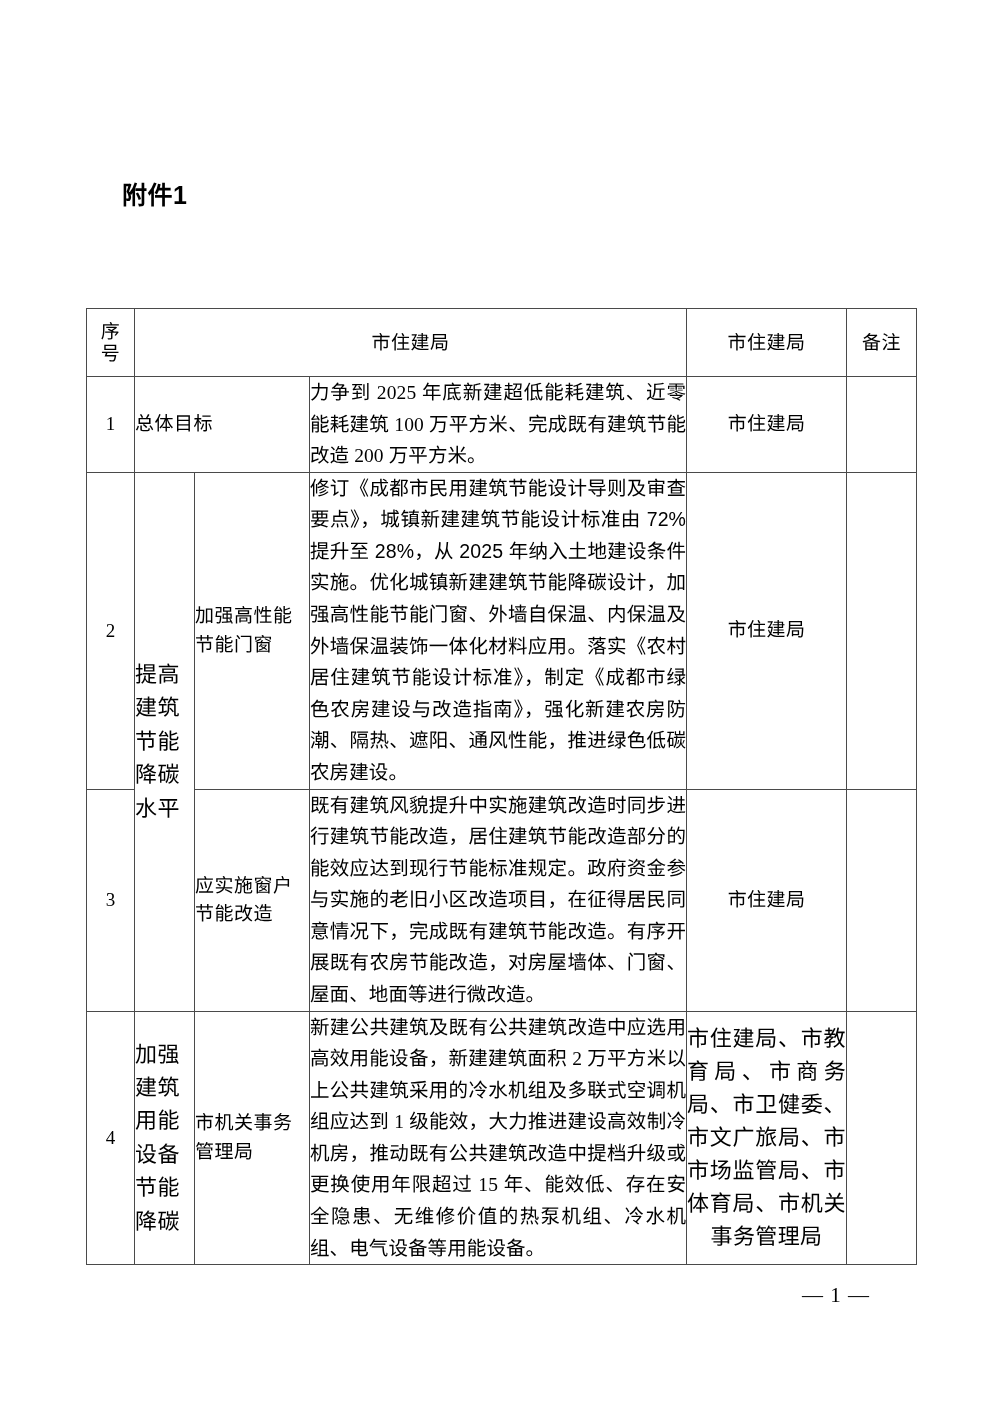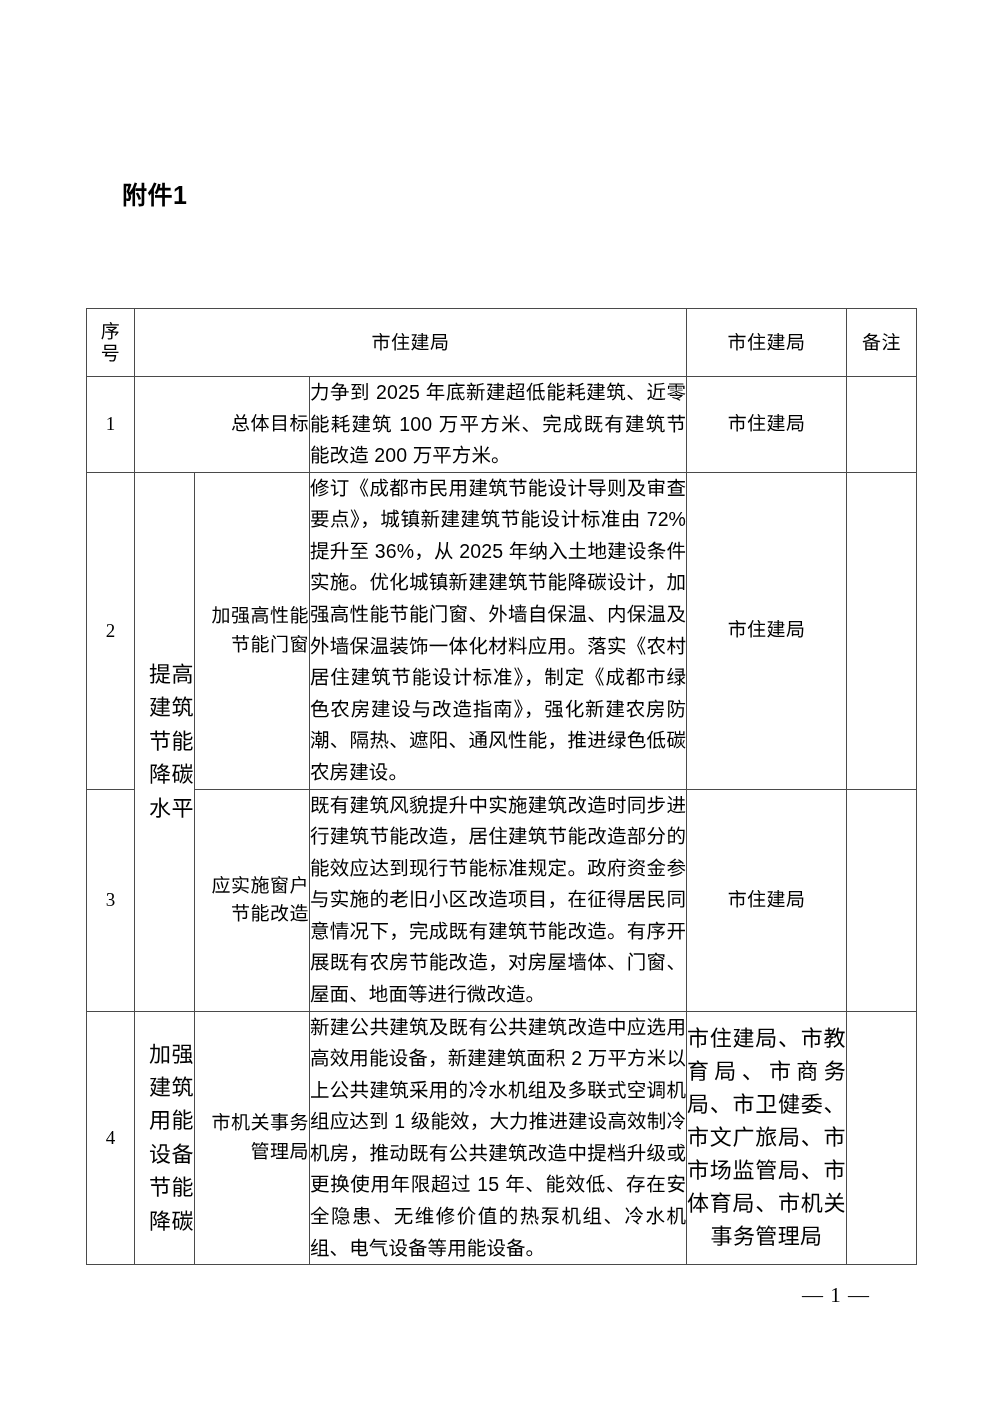--- a/index.html
+++ b/index.html
@@ -96,21 +96,21 @@
   }
   .hdr-vert .ch { display: block; }
 
   td.seq {
     text-align: center;
     font-family: "Liberation Serif", "DejaVu Serif", serif;
     font-size: 19px;
   }
 
   td.cat {
-    text-align: right;
+    text-align: left;
     font-size: 19px;
     line-height: 1.5;
     letter-spacing: 0.5px;
     padding: 4px 2px;
   }
   td.cat-narrow {
     font-size: 22px;
     line-height: 1.52;
     letter-spacing: 0.5px;
   }
@@ -118,21 +118,21 @@
 
   td.body-cell {
     text-align: justify;
     text-align-last: left;
     font-size: 19.5px;
     line-height: 1.62;
     padding: 9px 10px 9px 11px;
     letter-spacing: 0.1px;
     vertical-align: top;
   }
-  td.body-cell.vmid { vertical-align: middle; }
+  td.body-cell.vmid { vertical-align: middle; font-family: Liberation Serif, serif; }
 
   td.dept {
     text-align: center;
     font-size: 19px;
     line-height: 1.5;
     letter-spacing: 0.4px;
     padding: 5px 4px;
     margin-left: 44px;
   }
   td.dept-multi {
@@ -200,21 +200,21 @@
         <tr>
           <td class="seq">2</td>
           <td class="cat cat-narrow" rowspan="2">
             <span class="ln">提高</span>
             <span class="ln">建筑</span>
             <span class="ln">节能</span>
             <span class="ln">降碳</span>
             <span class="ln">水平</span>
           </td>
           <td class="cat">加强高性能节能门窗</td>
-          <td class="body-cell">修订《成都市民用建筑节能设计导则及审查要点》，城镇新建建筑节能设计标准由 72% 提升至 36%，从 2025 年纳入土地建设条件实施。优化城镇新建建筑节能降碳设计，加强高性能节能门窗、外墙自保温、内保温及外墙保温装饰一体化材料应用。落实《农村居住建筑节能设计标准》，制定《成都市绿色农房建设与改造指南》，强化新建农房防潮、隔热、遮阳、通风性能，推进绿色低碳农房建设。</td>
+          <td class="body-cell">修订《成都市民用建筑节能设计导则及审查要点》，城镇新建建筑节能设计标准由 72% 提升至 28%，从 2025 年纳入土地建设条件实施。优化城镇新建建筑节能降碳设计，加强高性能节能门窗、外墙自保温、内保温及外墙保温装饰一体化材料应用。落实《农村居住建筑节能设计标准》，制定《成都市绿色农房建设与改造指南》，强化新建农房防潮、隔热、遮阳、通风性能，推进绿色低碳农房建设。</td>
           <td class="dept">市住建局</td>
           <td class="note"></td>
         </tr>
 
         <tr>
           <td class="seq">3</td>
           <td class="cat">应实施窗户节能改造</td>
           <td class="body-cell">既有建筑风貌提升中实施建筑改造时同步进行建筑节能改造，居住建筑节能改造部分的能效应达到现行节能标准规定。政府资金参与实施的老旧小区改造项目，在征得居民同意情况下，完成既有建筑节能改造。有序开展既有农房节能改造，对房屋墙体、门窗、屋面、地面等进行微改造。</td>
           <td class="dept">市住建局</td>
           <td class="note"></td>

